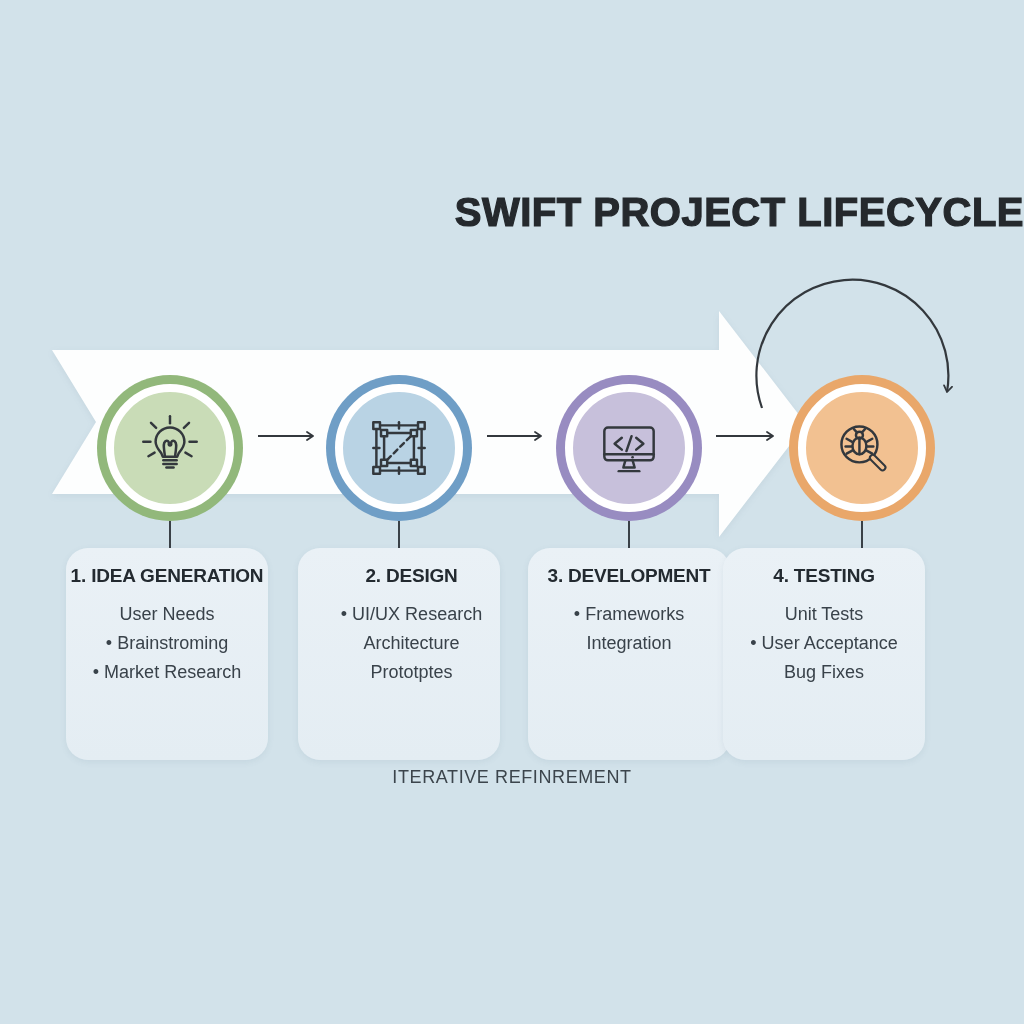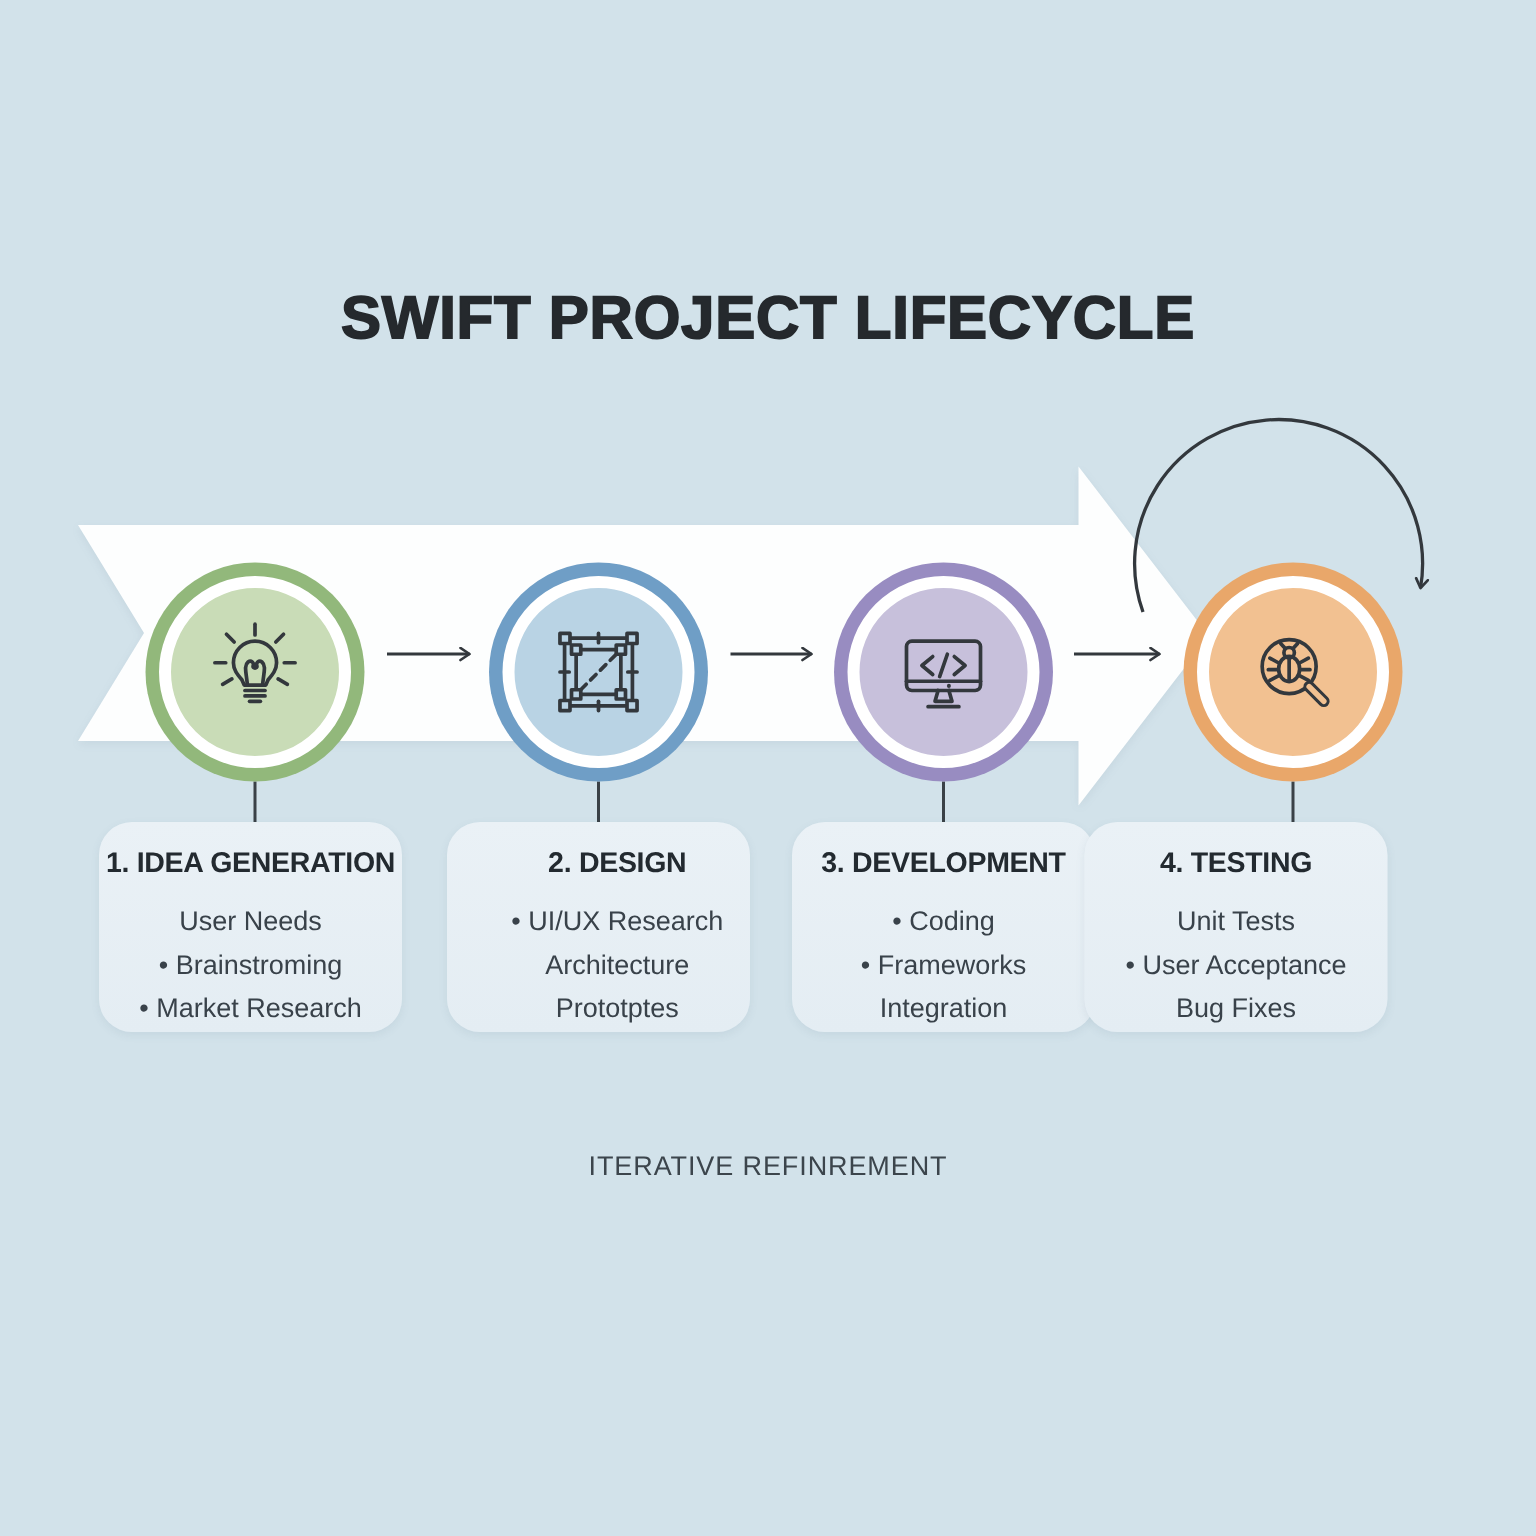--- a/index.html
+++ b/index.html
@@ -4,36 +4,36 @@
 <style>
   html,body{margin:0;padding:0;background:#d2e2ea;}
   .canvas{
     position:relative;width:1024px;height:1024px;overflow:hidden;
     background:#d2e2ea;
     font-family:"Liberation Sans", sans-serif;
     color:#2a3138;
   }
   .page-title{
     position:absolute;top:190px;left:0;width:1024px;
-    text-align:center;font-size:40px;font-weight:700;
+    text-align:right;font-size:40px;font-weight:700;
     letter-spacing:0.5px;color:#25292d;
     -webkit-text-stroke:1.2px #25292d;
   }
   .flow-svg{position:absolute;left:0;top:0;width:1024px;height:1024px;}
   .stage-circle{
     position:absolute;top:384px;width:112px;height:112px;border-radius:50%;
     border:8px solid #ffffff;display:flex;align-items:center;justify-content:center;
   }
   .c-green {left:106px;background:#c9dcb7;box-shadow:0 0 0 9px #92b87b;}
   .c-blue  {left:335px;background:#b9d3e4;box-shadow:0 0 0 9px #6f9ec6;}
   .c-purple{left:565px;background:#c7c0db;box-shadow:0 0 0 9px #988cc1;}
   .c-orange{left:798px;background:#f2c191;box-shadow:0 0 0 9px #e9a76a;}
   .stage-icon{width:74px;height:74px;}
   .stage-card{
-    position:absolute;top:548px;width:202px;height:140px;border-radius:22px;
+    position:absolute;top:548px;width:202px;height:212px;border-radius:22px;
     background:linear-gradient(180deg,#eaf1f6 0%,#e4edf3 100%);
     box-shadow:0 2px 6px rgba(90,120,140,0.10);
     text-align:center;box-sizing:border-box;padding-top:17px;
   }
   .card-1{left:66px;} .card-2{left:298px;padding-left:25px;} .card-3{left:528px;} .card-4{left:723px;}
   .card-title{font-size:19px;font-weight:700;letter-spacing:-0.2px;color:#232a30;}
   .card-items{margin-top:13px;font-size:18px;line-height:29px;color:#39424a;}
   .footer-label{
     position:absolute;top:767px;left:0;width:1024px;text-align:center;
     font-size:18px;letter-spacing:0.6px;color:#3c454c;
@@ -159,21 +159,20 @@
     <div class="card-items">
       <div>• UI/UX Research</div>
       <div>Architecture</div>
       <div>Prototptes</div>
     </div>
   </div>
 
   <div class="stage-card card-3">
     <div class="card-title">3. DEVELOPMENT</div>
     <div class="card-items">
-      <div>• Coding</div>
       <div>• Frameworks</div>
       <div>Integration</div>
     </div>
   </div>
 
   <div class="stage-card card-4">
     <div class="card-title">4. TESTING</div>
     <div class="card-items">
       <div>Unit Tests</div>
       <div>• User Acceptance</div>

